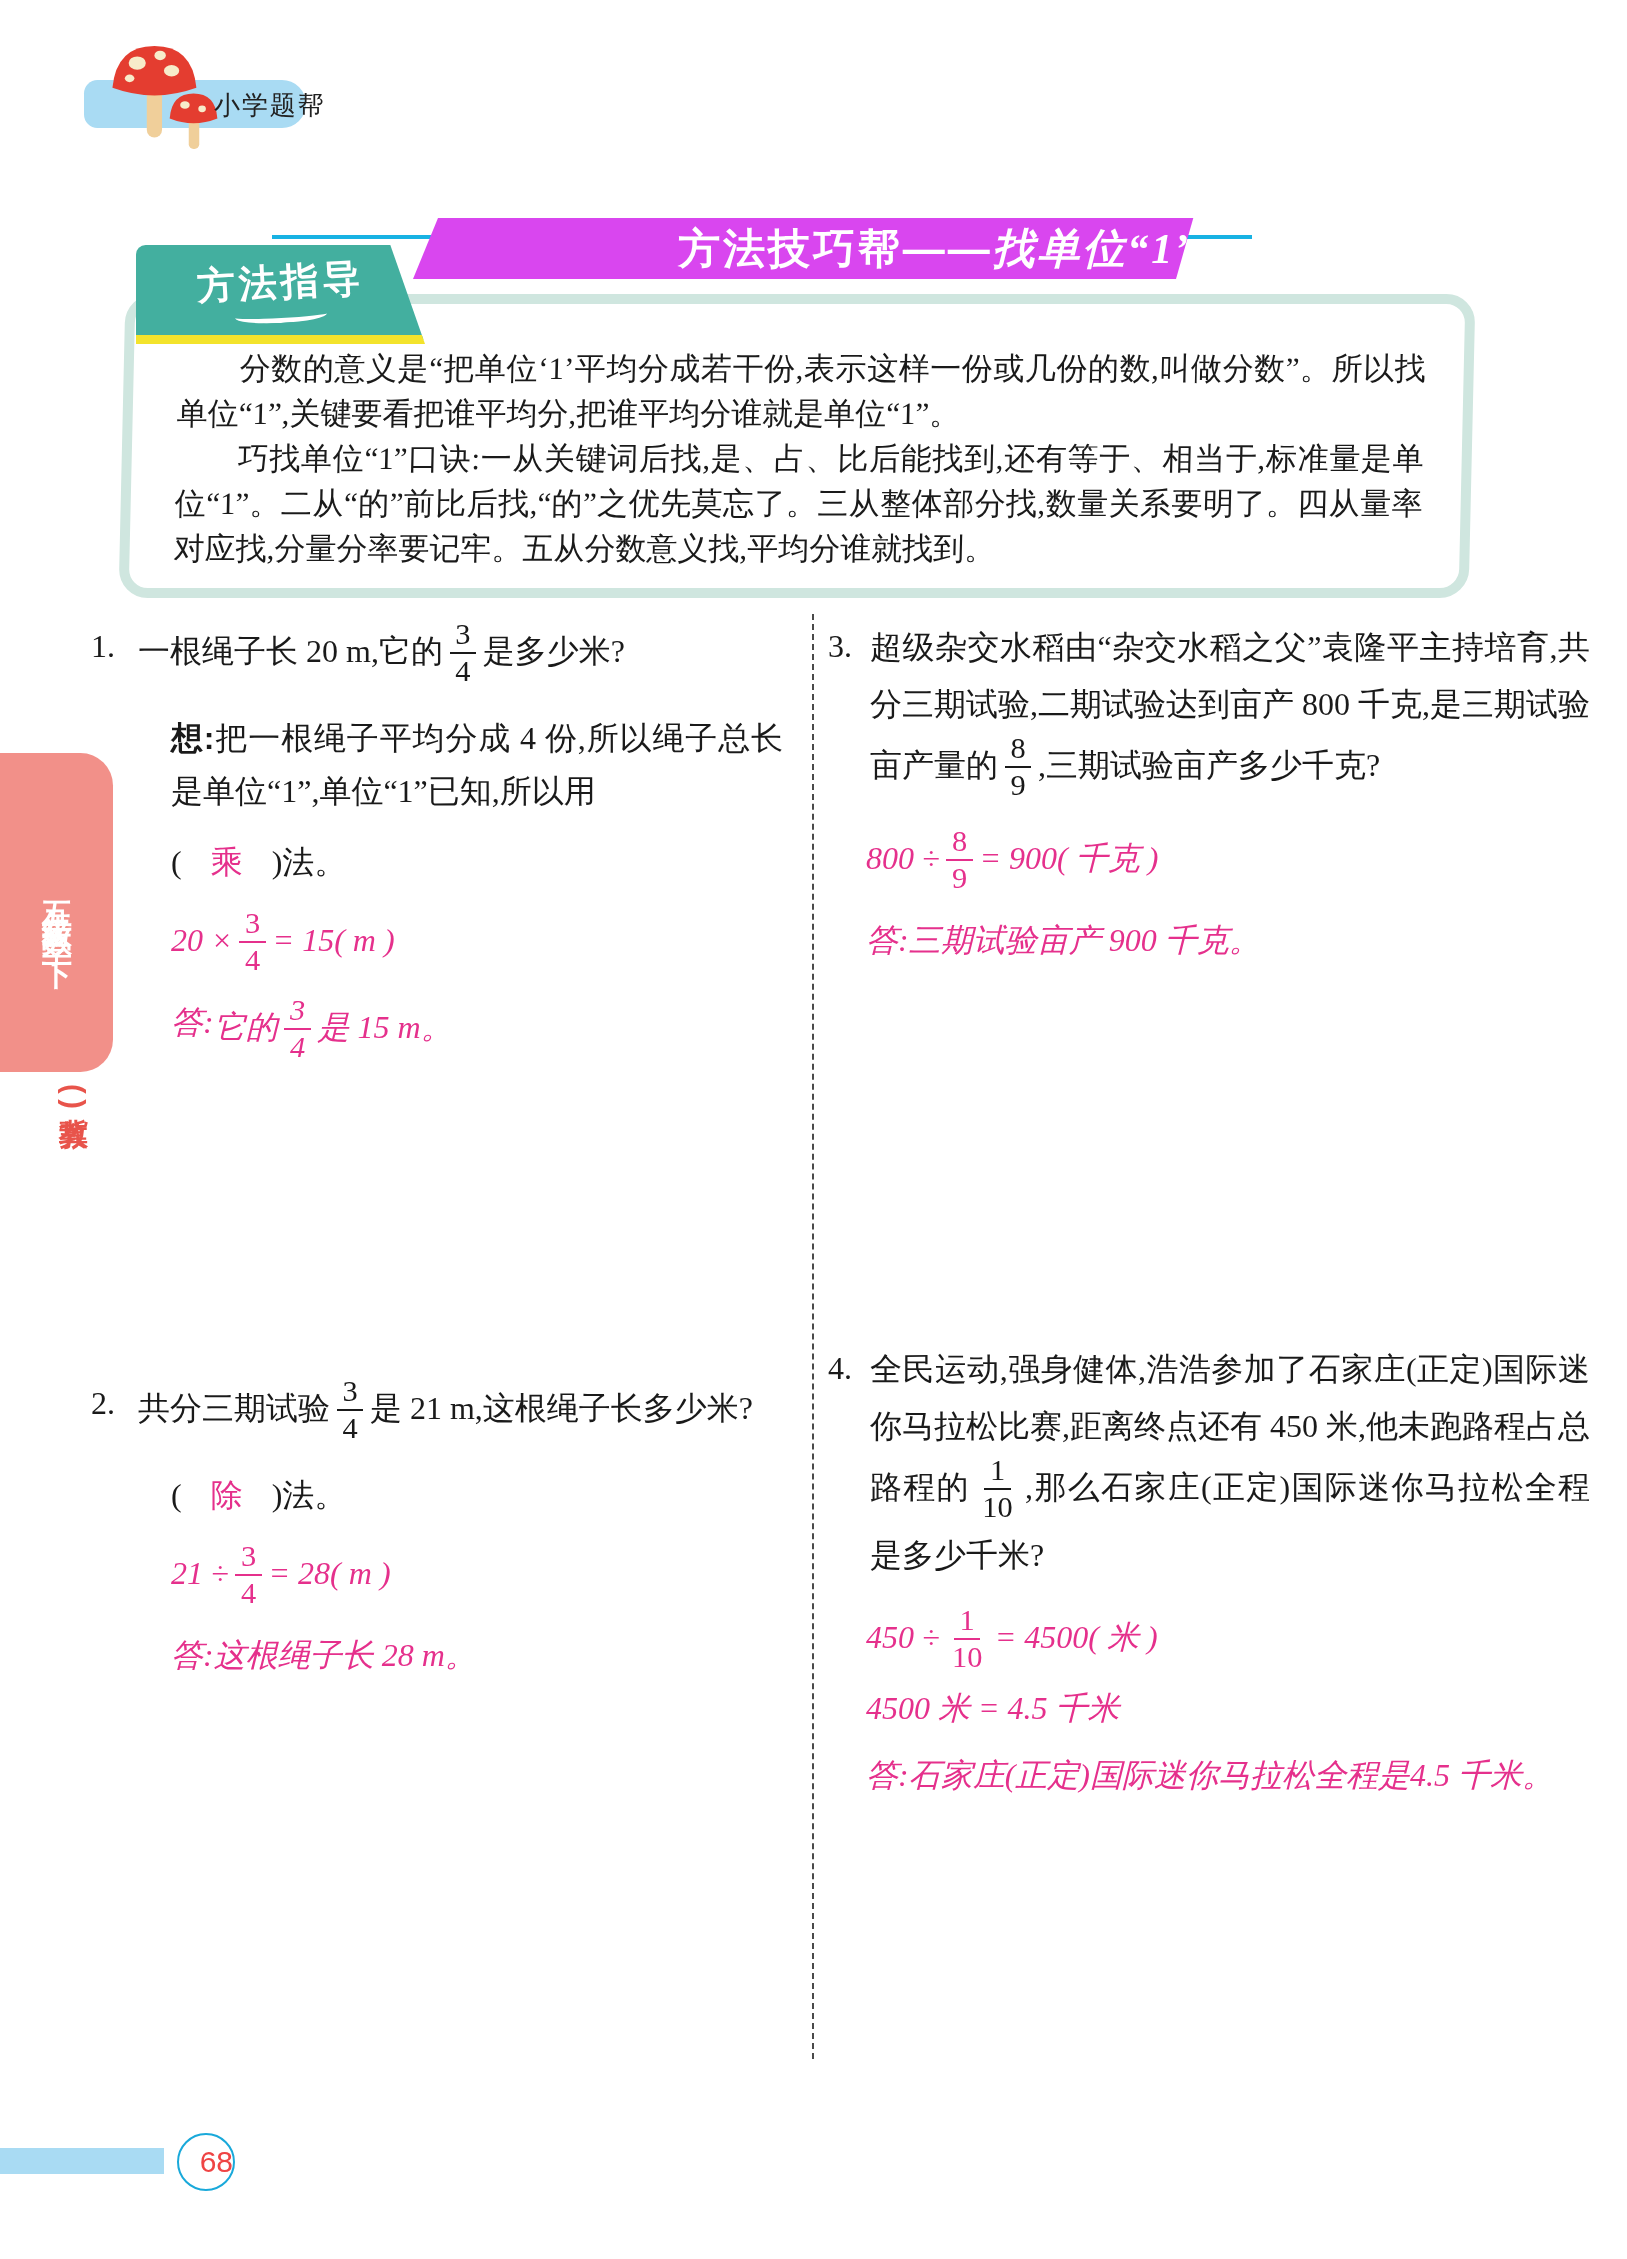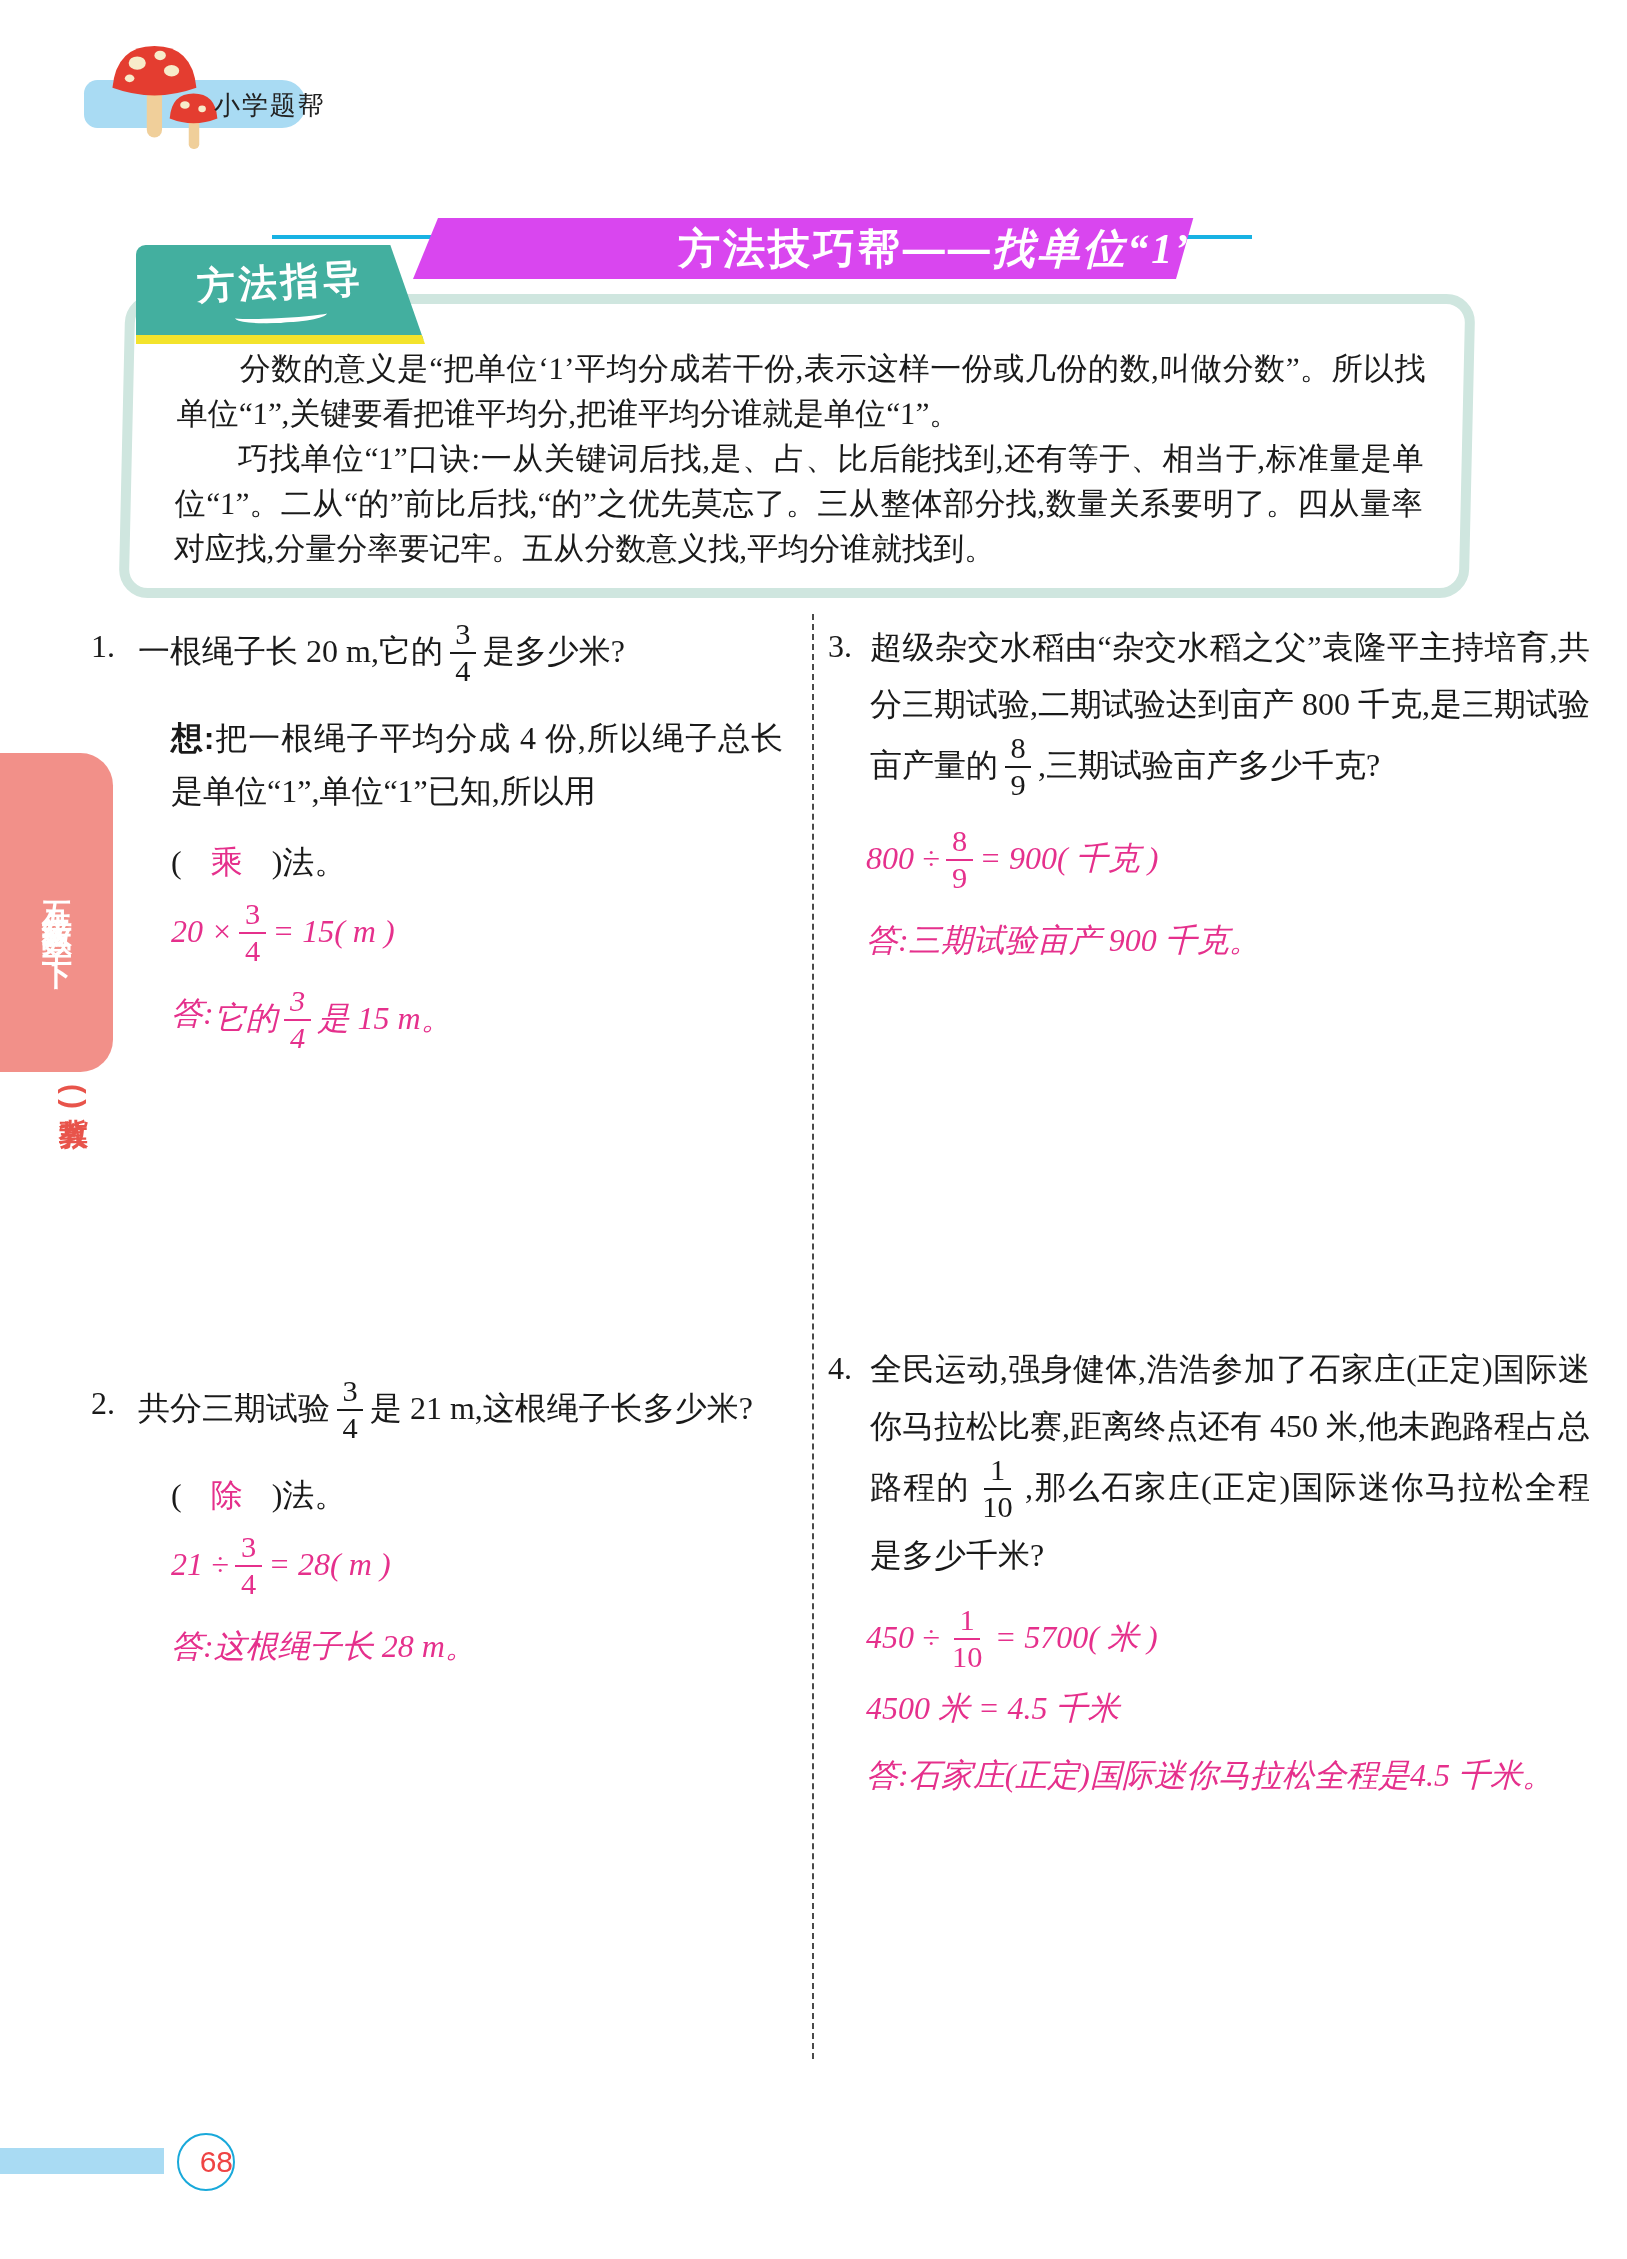--- a/index.html
+++ b/index.html
@@ -60,21 +60,21 @@
 
   .indent{margin-left:80px;}
   .p3 .indent,.p4 .indent{margin-left:38px;}
 
   .think{text-align:justify;line-height:53px;}
   .think-label{font-weight:700;font-family:"Liberation Sans","DejaVu Sans",sans-serif;}
   .method-line{line-height:53px;margin-top:18px;}
   .method-word{color:#e5308c;margin:0 29px;}
 
   .magenta{color:#e5308c;font-style:italic;}
-  .equation{margin-top:10px;line-height:55px;white-space:nowrap;}
+  .equation{margin-top:19px;line-height:55px;white-space:nowrap;}
   .equation .frac{font-style:normal;}
   .conv-line{margin-top:5.7px;line-height:50px;}
   .answer{margin-top:15.3px;display:flex;line-height:54px;}
   .answer .ans-label{flex:none;}
   .answer .ans-text{flex:1;}
 
   
   .frac{display:inline-flex;flex-direction:column;align-items:center;vertical-align:middle;
         margin:0 6.7px;font-size:0.95em;line-height:1.15;position:relative;top:-1.9px;}
   .frac .fnum{display:block;border-bottom:2.4px solid currentColor;padding:0 5.7px;}
@@ -193,21 +193,21 @@
     <div class="q-row">
       <span class="q-num">4.</span>
       <div class="q-text"><span>全民运动,强身健体,浩浩参加了石家庄(正定)国际迷你马拉松比赛,距离终点还有 450 米,他未跑路程占总路程的</span><span class="frac">
             <span class="fnum">1</span>
             <span class="fden">10</span>
           </span><span>,那么石家庄(正定)国际迷你马拉松全程是多少千米?</span></div>
     </div>
     <div class="equation magenta indent"><span>450 ÷</span><span class="frac">
           <span class="fnum">1</span>
           <span class="fden">10</span>
-        </span><span>= 5700( 米 )</span></div>
+        </span><span>= 4500( 米 )</span></div>
     <div class="conv-line magenta indent">4500 米 = 4.5 千米</div>
     <div class="answer magenta indent">
         <span class="ans-label">答:</span>
         <span class="ans-text">石家庄(正定)国际迷你马拉松全程是4.5 千米。</span>
       </div>
   </div>
 
   <div class="page-bar"></div>
   <div class="page-badge">
     <span>68</span>

